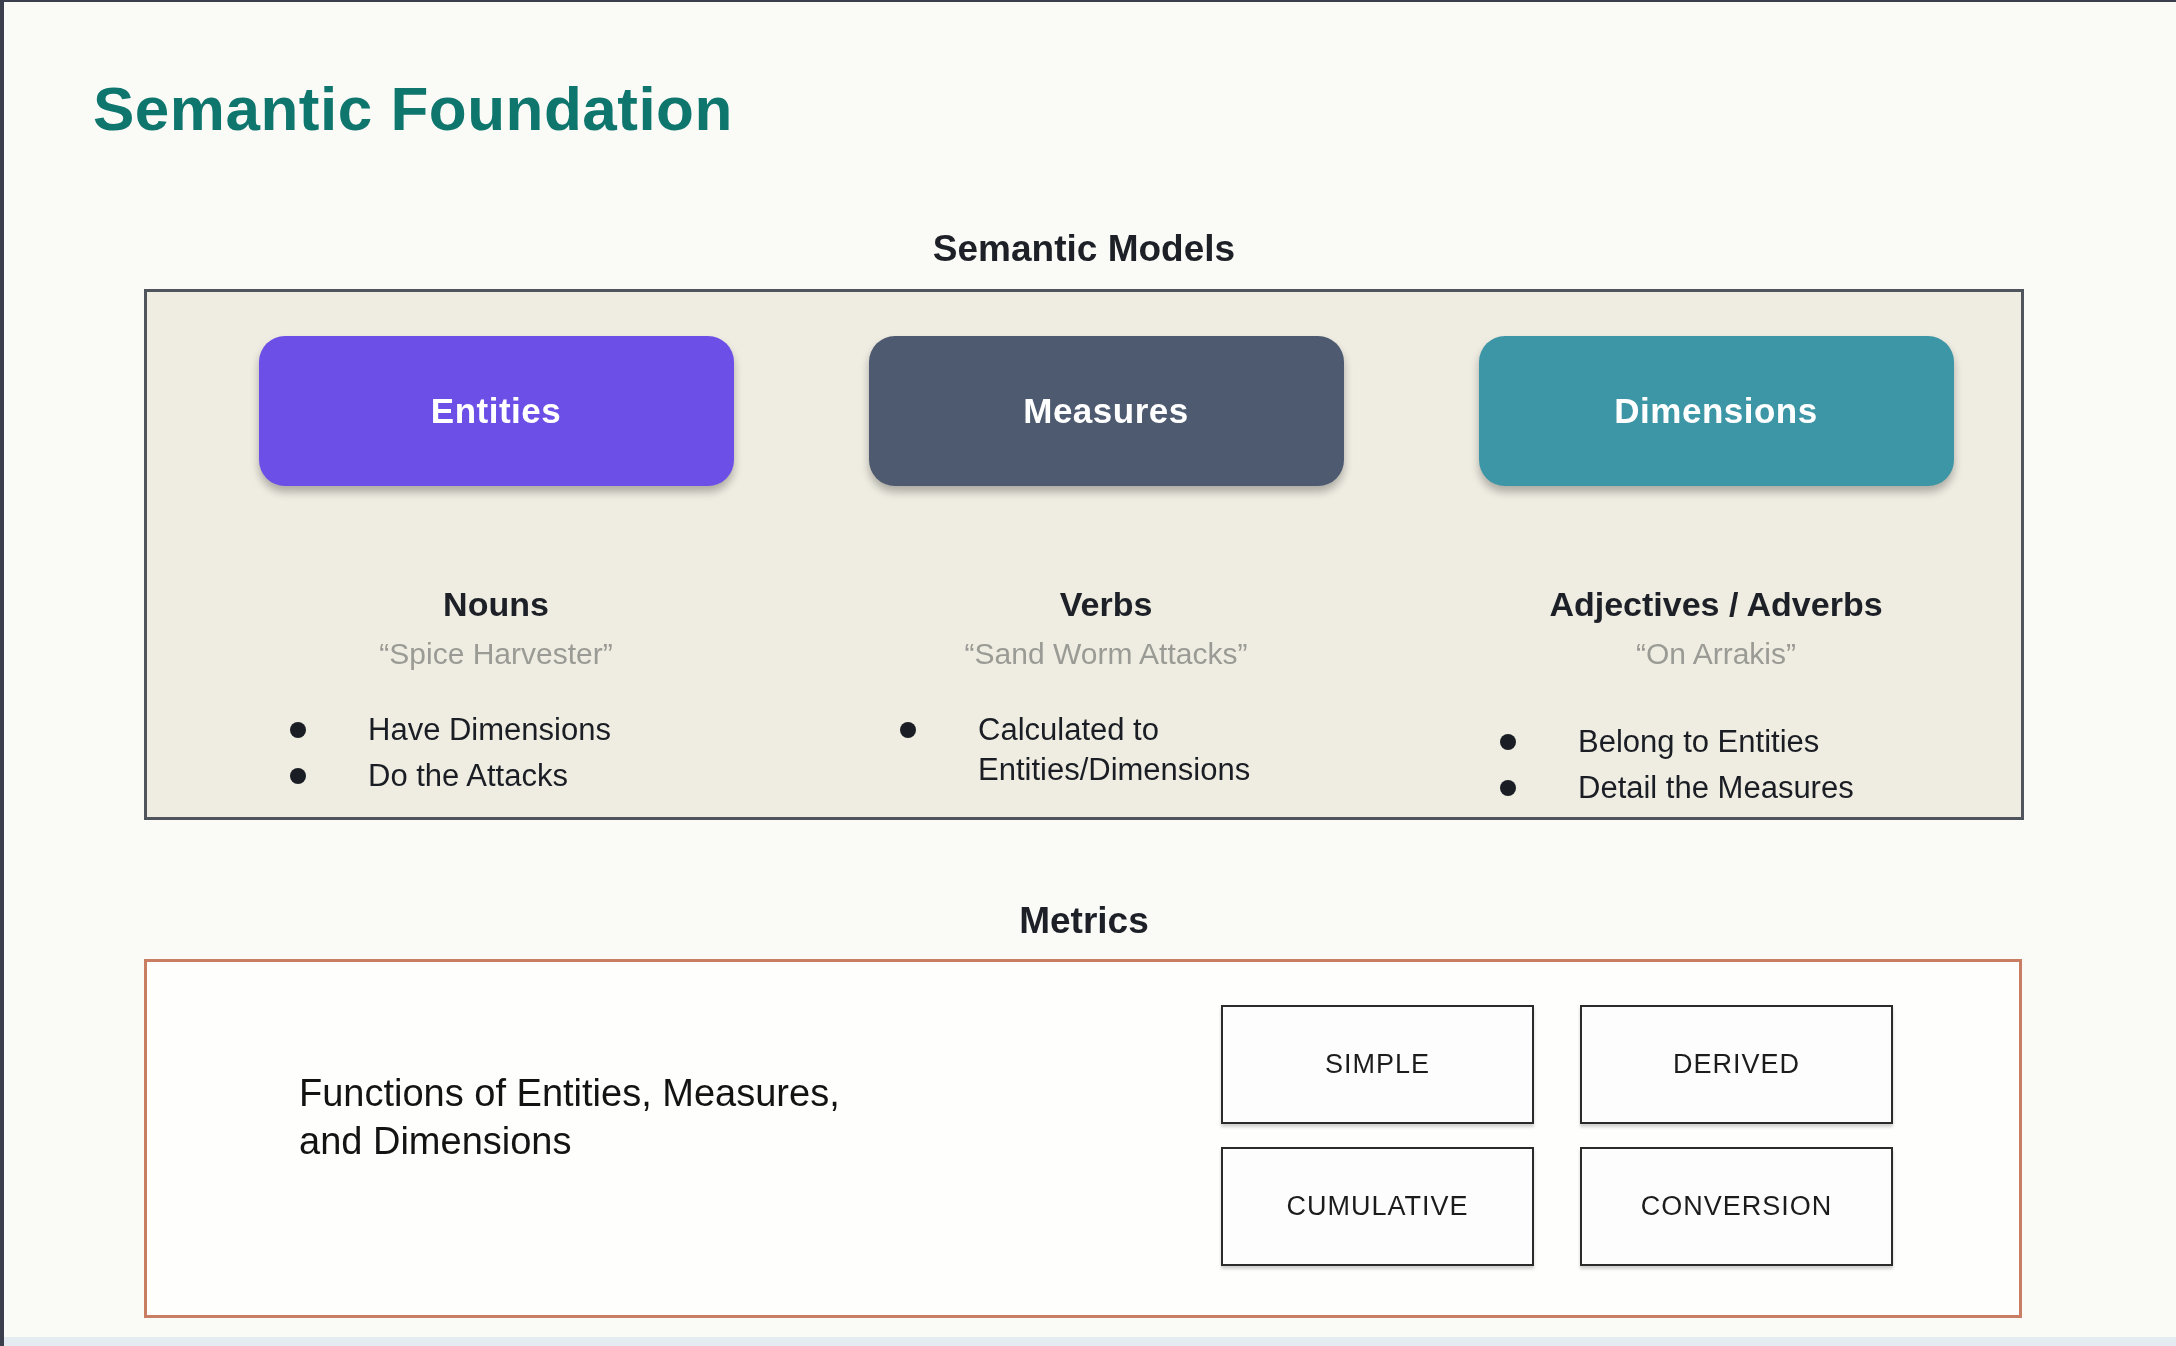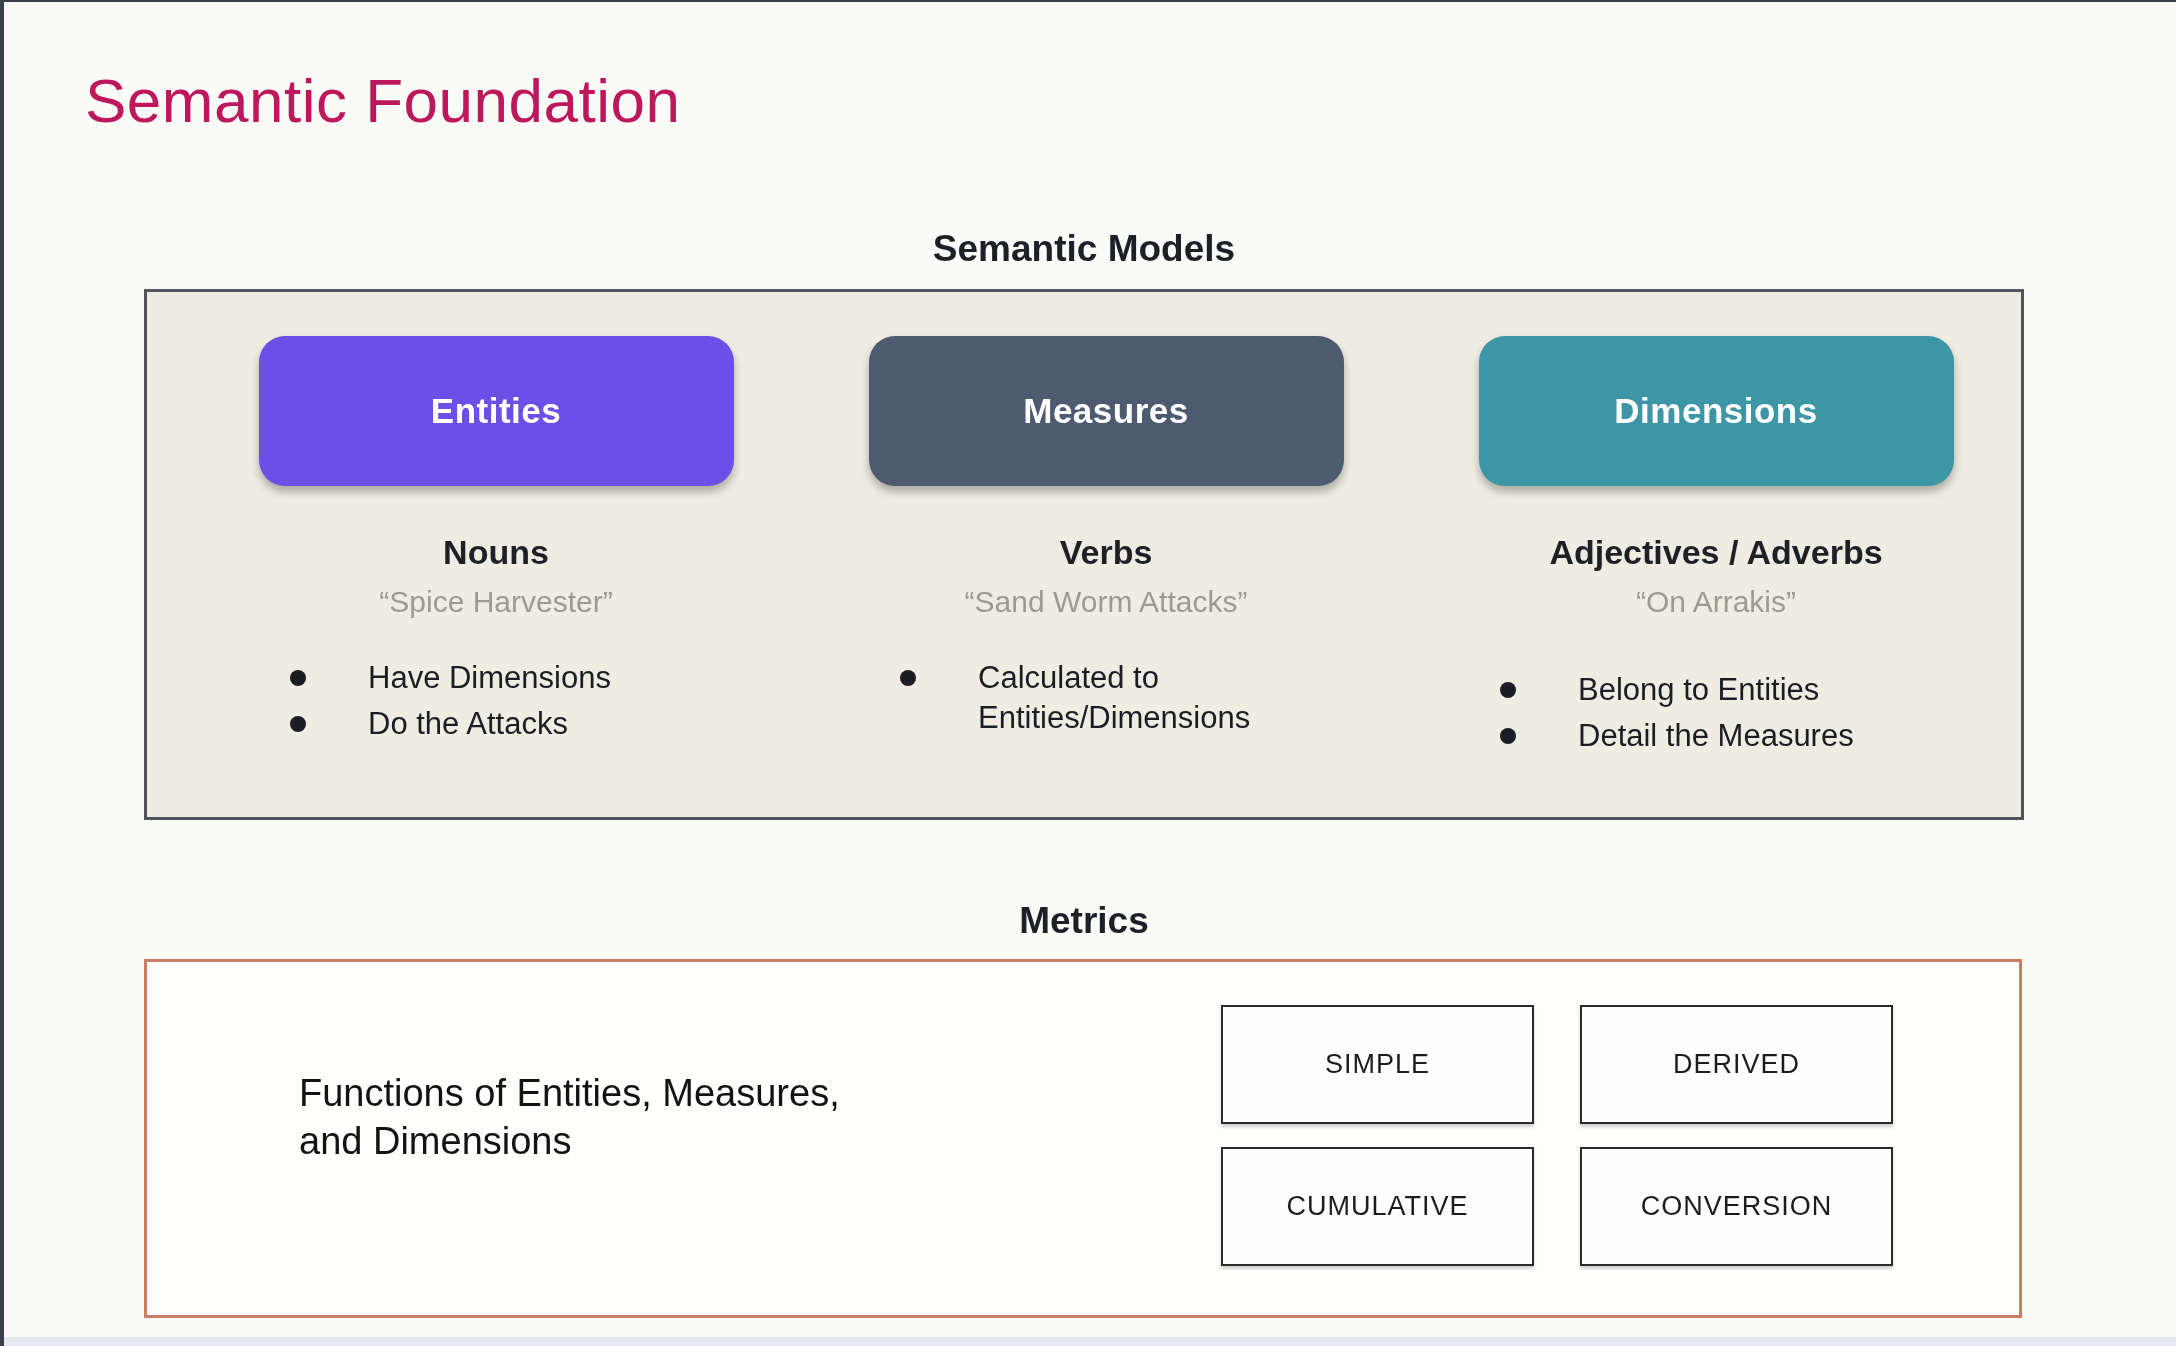--- a/index.html
+++ b/index.html
@@ -14,24 +14,24 @@
     box-sizing: border-box;
     border-top: 2px solid #3A3E4D;
     border-left: 4px solid #3A3E4D;
   }
 
   .title {
     position: absolute;
     left: 80px;
     top: 62px;
     font-size: 62px;
-    font-weight: 400;
+    font-weight: 700;
     letter-spacing: 0.5px;
-    color: #be185d;
-    margin: 1px;
+    color: #0f766e;
+    margin: 9px;
   }
 
   .section-heading {
     position: absolute;
     left: 140px;
     width: 1880px;
     text-align: center;
     font-size: 37px;
     font-weight: 700;
     color: #1D2127;
@@ -64,21 +64,21 @@
     display: flex;
     align-items: center;
     justify-content: center;
     color: #ffffff;
     font-size: 35px;
     font-weight: 700;
     letter-spacing: 0.5px;
     box-shadow: 0 6px 9px rgba(0,0,0,0.28);
   }
   .role {
-    margin-top: 48px;
+    margin-top: 100px;
     font-size: 34px;
     font-weight: 700;
     color: #1D2127;
     line-height: 1.1;
   }
   .example {
     margin-top: 14px;
     font-size: 30px;
     color: #9B9B95;
     line-height: 1.1;

